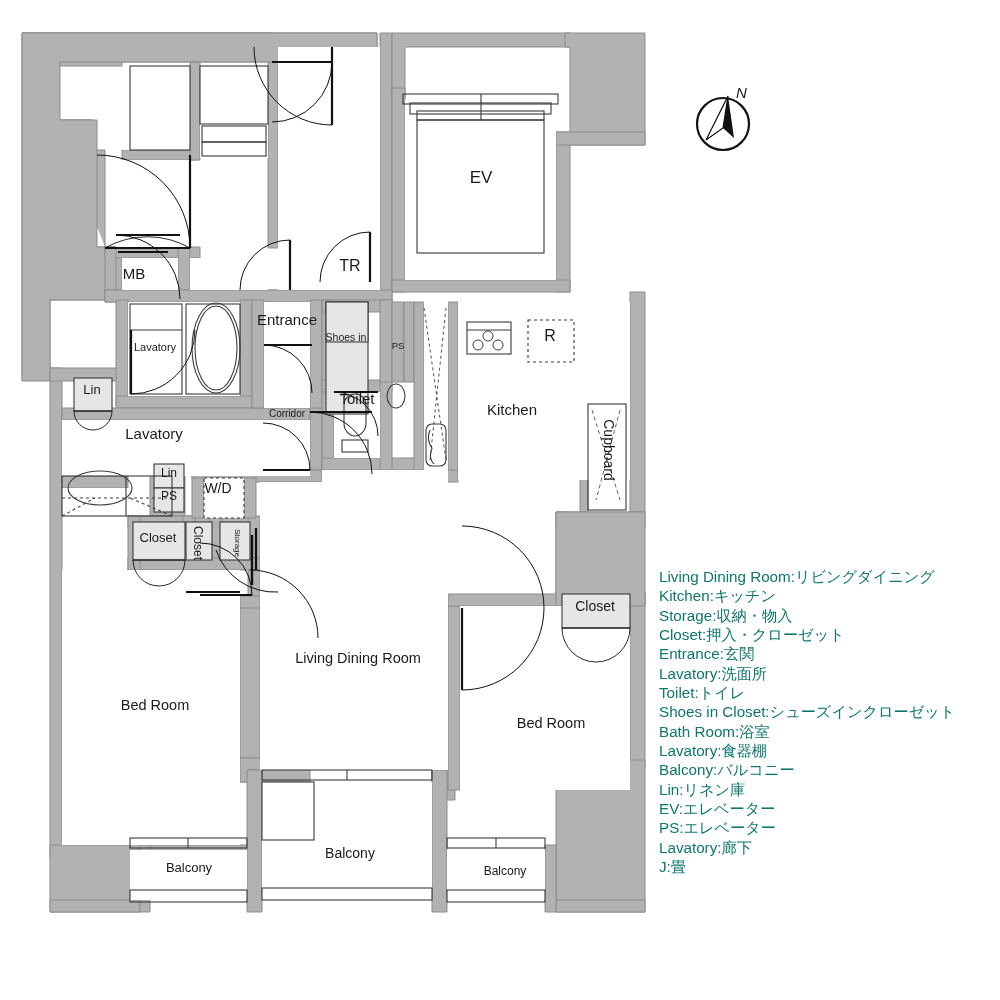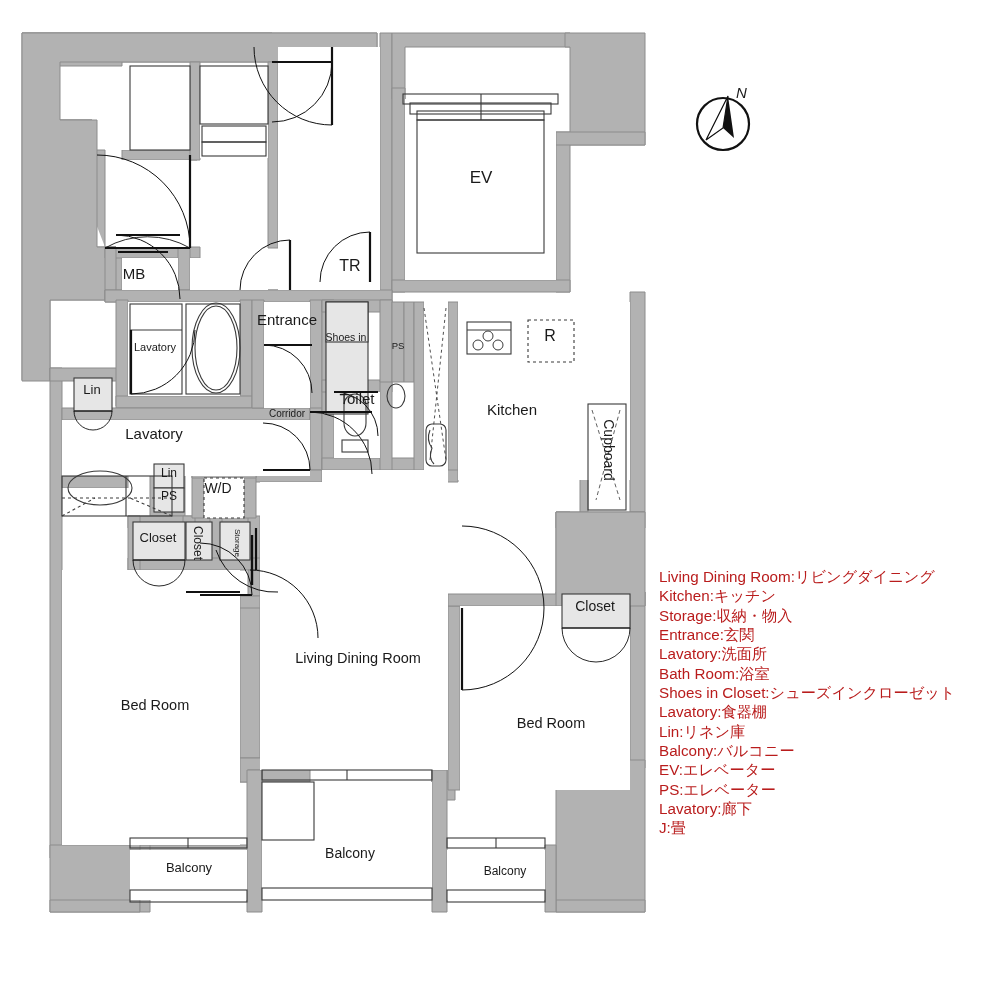--- a/index.html
+++ b/index.html
@@ -2,21 +2,21 @@
 <html><head>
 <meta charset="utf-8">
 <style>
   html,body{margin:0;padding:0;background:#ffffff;}
   body{width:1000px;height:1000px;overflow:hidden;
        font-family:"Liberation Sans","DejaVu Sans",sans-serif;color:#1a1a1a;}
   #stage{position:relative;width:1000px;height:1000px;}
   #plan{position:absolute;left:0;top:0;width:1000px;height:1000px;}
   
   #legend{position:absolute;left:659px;top:567px;width:340px;}
-  #legend .row{font-size:15.2px;line-height:19.35px;white-space:nowrap;color:#b91c1c;}
+  #legend .row{font-size:15.2px;line-height:19.35px;white-space:nowrap;color:#0f766e;}
   
   #compass{position:absolute;left:690px;top:82px;width:70px;height:72px;}
   
   .t{font-family:"Liberation Sans","DejaVu Sans",sans-serif;fill:#1a1a1a;}
 </style>
 </head>
 <body>
 
 <div id="stage">
 
@@ -345,26 +345,28 @@
     <circle cx="33" cy="42" r="26" fill="none" stroke="#111" stroke-width="2.2"></circle>
     <polygon points="38,14 44,56 33,46 16,58 38,14" fill="#111"></polygon>
     <polygon points="38,14 16,58 33,46" fill="#ffffff" stroke="#111" stroke-width="1.2"></polygon>
     <text class="t" x="46" y="16" font-size="15" font-style="italic">N</text>
   </svg>
 
   <div id="legend">
       <div class="row">Living Dining Room:リビングダイニング</div>
       <div class="row">Kitchen:キッチン</div>
       <div class="row">Storage:収納・物入</div>
+      <div class="row">Closet:押入・クローゼット</div>
       <div class="row">Entrance:玄関</div>
       <div class="row">Lavatory:洗面所</div>
+      <div class="row">Toilet:トイレ</div>
+      <div class="row">Shoes in Closet:シューズインクローゼット</div>
       <div class="row">Bath Room:浴室</div>
-      <div class="row">Shoes in Closet:シューズインクローゼット</div>
       <div class="row">Lavatory:食器棚</div>
+      <div class="row">Balcony:バルコニー</div>
       <div class="row">Lin:リネン庫</div>
-      <div class="row">Balcony:バルコニー</div>
       <div class="row">EV:エレベーター</div>
       <div class="row">PS:エレベーター</div>
       <div class="row">Lavatory:廊下</div>
       <div class="row">J:畳</div>
     </div>
 
 </div>
 
 </body></html>

